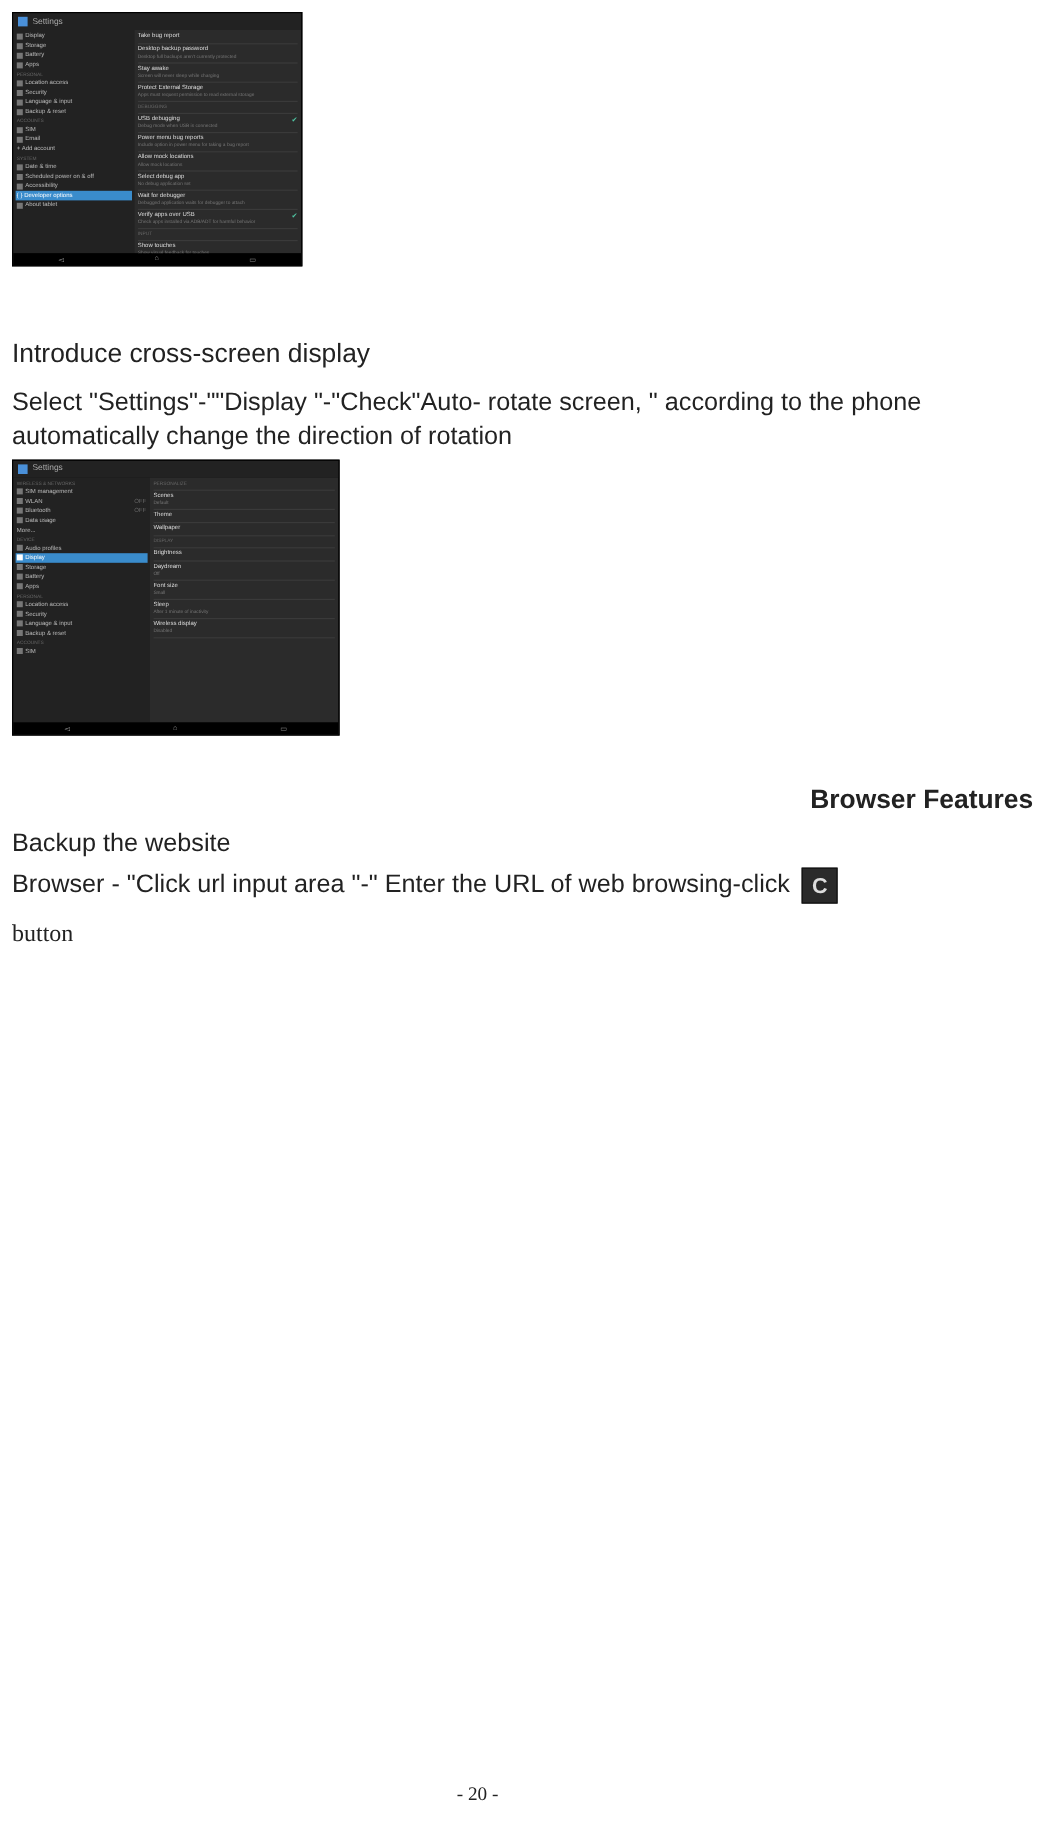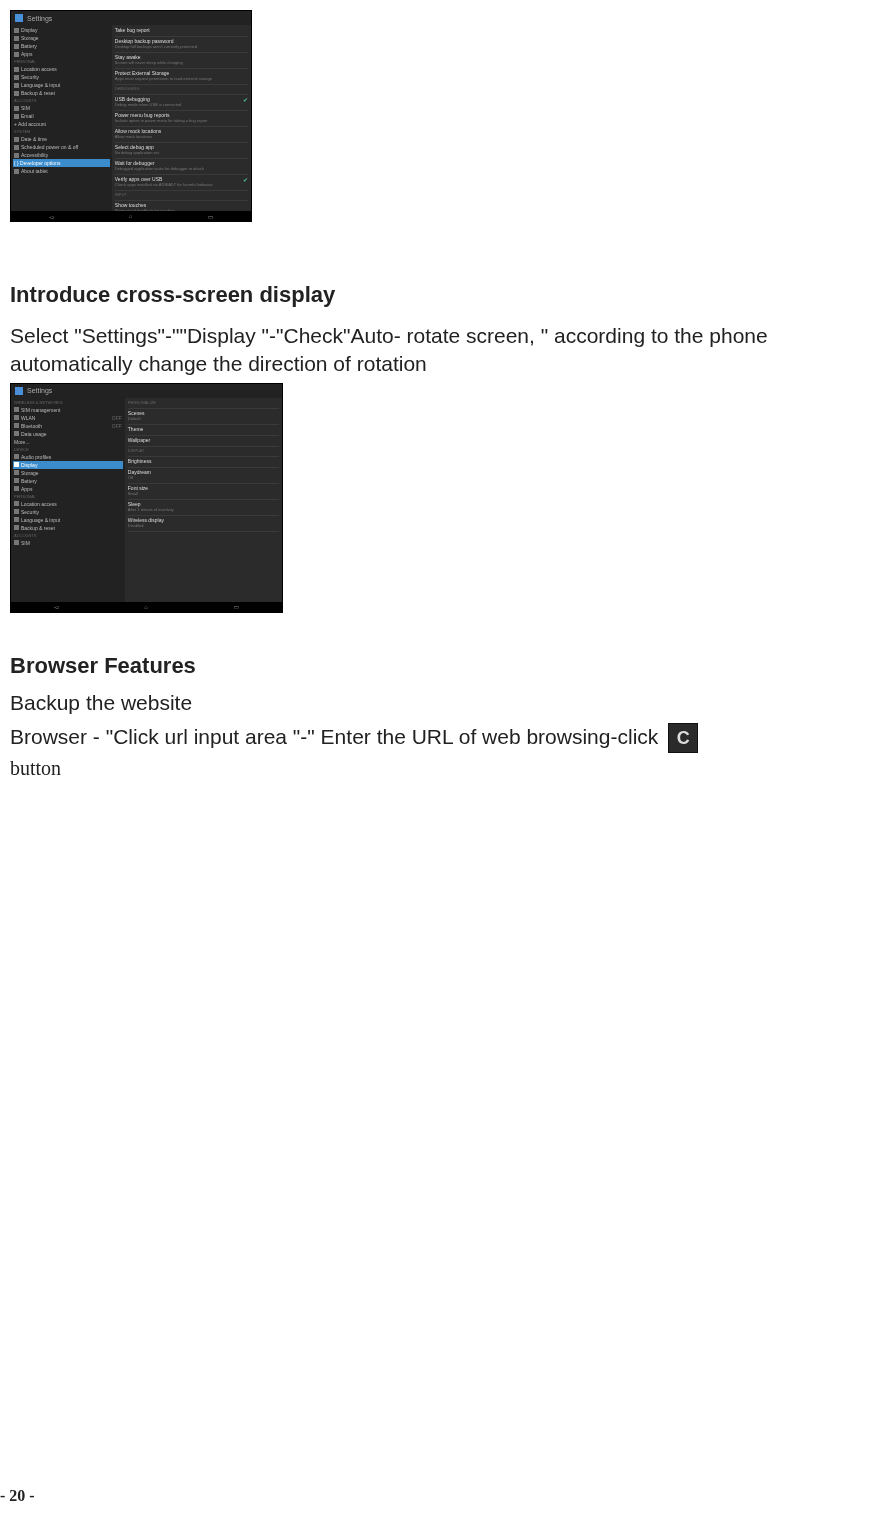--- a/index.html
+++ b/index.html
@@ -91,27 +91,28 @@
       height: 10px;
       background: #000;
       display: flex;
       justify-content: space-around;
       align-items: center;
       color: #888;
       font-size: 6px;
     }
     h2.section-heading {
       font-size: 22px;
-      font-weight: bold;
+      font-weight: normal;
       margin: 60px 0 14px 0;
     }
     h2.section-heading2 {
       font-size: 22px;
       font-weight: bold;
       margin: 40px 0 10px 0;
+      text-align: right;
     }
     p.body-text {
       font-size: 21px;
       line-height: 1.35;
       margin: 0 0 4px 0;
       font-weight: normal;
     }
     .browser-line {
       font-size: 21px;
       line-height: 1.35;
@@ -130,30 +131,30 @@
       font-family: sans-serif;
       font-weight: bold;
       font-size: 18px;
       margin-left: 4px;
       border: 1px solid #111;
     }
     span.button-word {
       font-family: "Times New Roman", serif;
       font-size: 20px;
       display: inline-block;
-      margin-top: 4px;
+      margin-top: 14px;
     }
     .page-number {
       position: fixed;
       bottom: 15px;
       left: 0;
       width: 796px;
+      text-align: center;
       font-family: "Times New Roman", serif;
       font-size: 16px;
-      font-weight: bold;
     }
   </style>
 </head>
 <body>
 
 
 
 
 <div class="screenshot screenshot1">
   <div class="shot-header">

